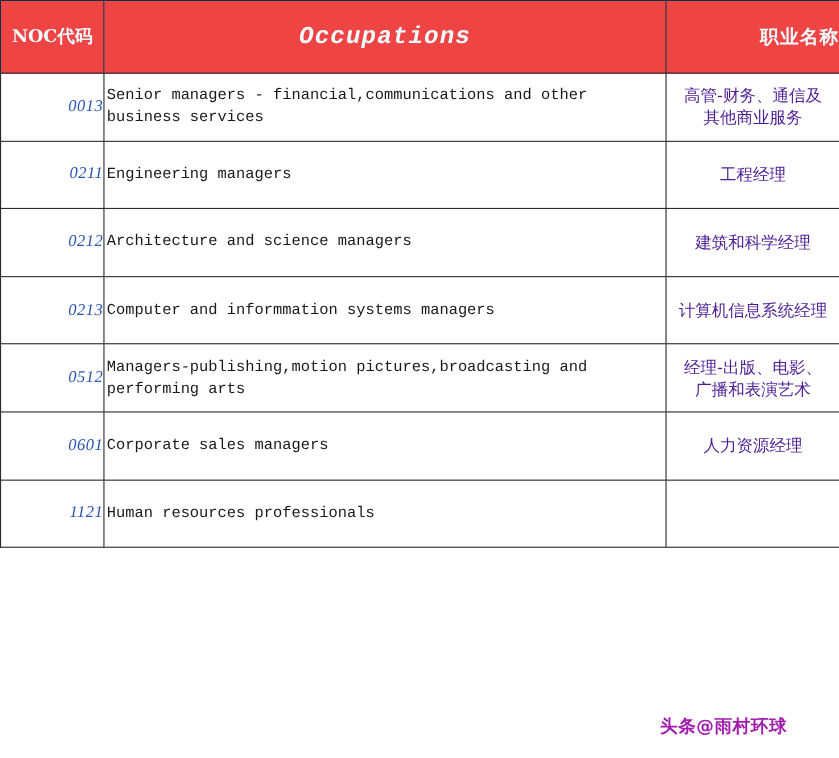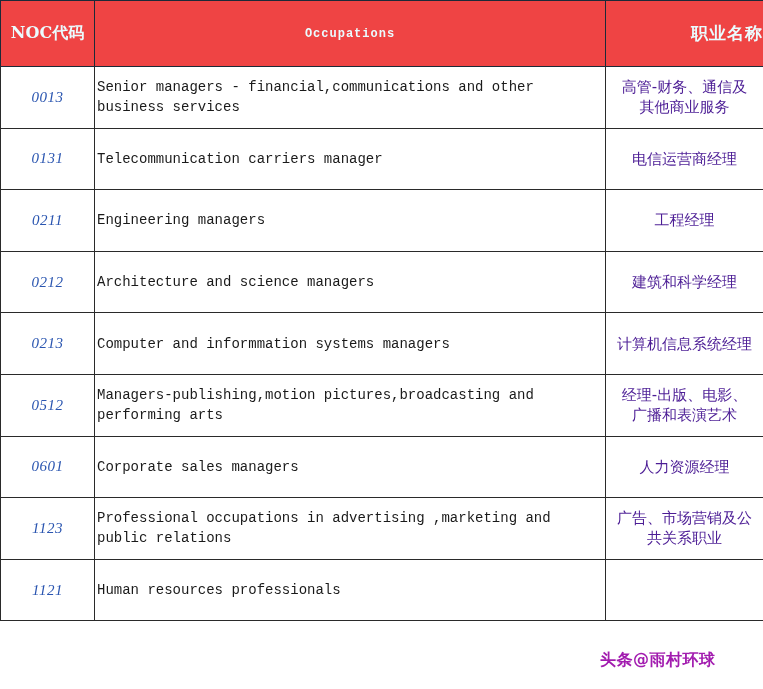--- a/index.html
+++ b/index.html
@@ -18,31 +18,31 @@
       color: #eafcff;
       height: 65px;
       border: 1.5px solid #1c2a38;
       border-top: 1px solid #1c2a38;
       font-weight: bold;
       padding: 0;
       font-size: 18px;
       letter-spacing: 1px;
     }
     table.noc th.h-code { font-family: "DejaVu Serif", serif; font-size: 16px; letter-spacing: 0; }
-    table.noc th.h-occ { font-family: "Liberation Mono", monospace; font-size: 12px; font-weight: bold; }
+    table.noc th.h-occ { font-family: "Liberation Mono", monospace; font-size: 22px; font-weight: bold; font-style: italic; }
     table.noc th.h-cn { font-family: "DejaVu Sans", sans-serif; font-size: 17px; text-align: right; }
     table.noc td {
       border: 1.5px solid #2a2a2a;
       height: 60.6px;
       padding: 0;
       vertical-align: middle;
       color: #111;
     }
     table.noc td.code {
-      text-align: center;
+      text-align: right;
       font-family: "Liberation Serif", serif;
       font-style: italic;
       font-size: 15px;
       color: #2a55b0;
       letter-spacing: 0.5px;
     }
     table.noc td.occ {
       font-family: "Liberation Mono", monospace;
       font-size: 14px;
       line-height: 20px;
@@ -89,25 +89,20 @@
       <th class="h-cn">职业名称</th>
     </tr>
   </thead>
   <tbody>
     <tr>
       <td class="code">0013</td>
       <td class="occ">Senior managers - financial,communications and other business services</td>
       <td class="cn"><span>高管-财务、通信及<br>其他商业服务</span></td>
     </tr>
     <tr>
-      <td class="code">0131</td>
-      <td class="occ">Telecommunication carriers manager</td>
-      <td class="cn">电信运营商经理</td>
-    </tr>
-    <tr>
       <td class="code">0211</td>
       <td class="occ">Engineering managers</td>
       <td class="cn">工程经理</td>
     </tr>
     <tr>
       <td class="code">0212</td>
       <td class="occ">Architecture and science managers</td>
       <td class="cn">建筑和科学经理</td>
     </tr>
     <tr>
@@ -119,25 +114,20 @@
       <td class="code">0512</td>
       <td class="occ">Managers-publishing,motion pictures,broadcasting and performing arts</td>
       <td class="cn"><span>经理-出版、电影、<br>广播和表演艺术</span></td>
     </tr>
     <tr>
       <td class="code">0601</td>
       <td class="occ">Corporate sales managers</td>
       <td class="cn">人力资源经理</td>
     </tr>
     <tr>
-      <td class="code">1123</td>
-      <td class="occ">Professional occupations in advertising ,marketing and public relations</td>
-      <td class="cn"><span>广告、市场营销及公<br>共关系职业</span></td>
-    </tr>
-    <tr>
       <td class="code">1121</td>
       <td class="occ">Human resources professionals</td>
       <td class="cn"></td>
     </tr>
   </tbody>
 </table>
 
 <div class="watermark">头条@雨村环球</div>
 
 </body></html>

